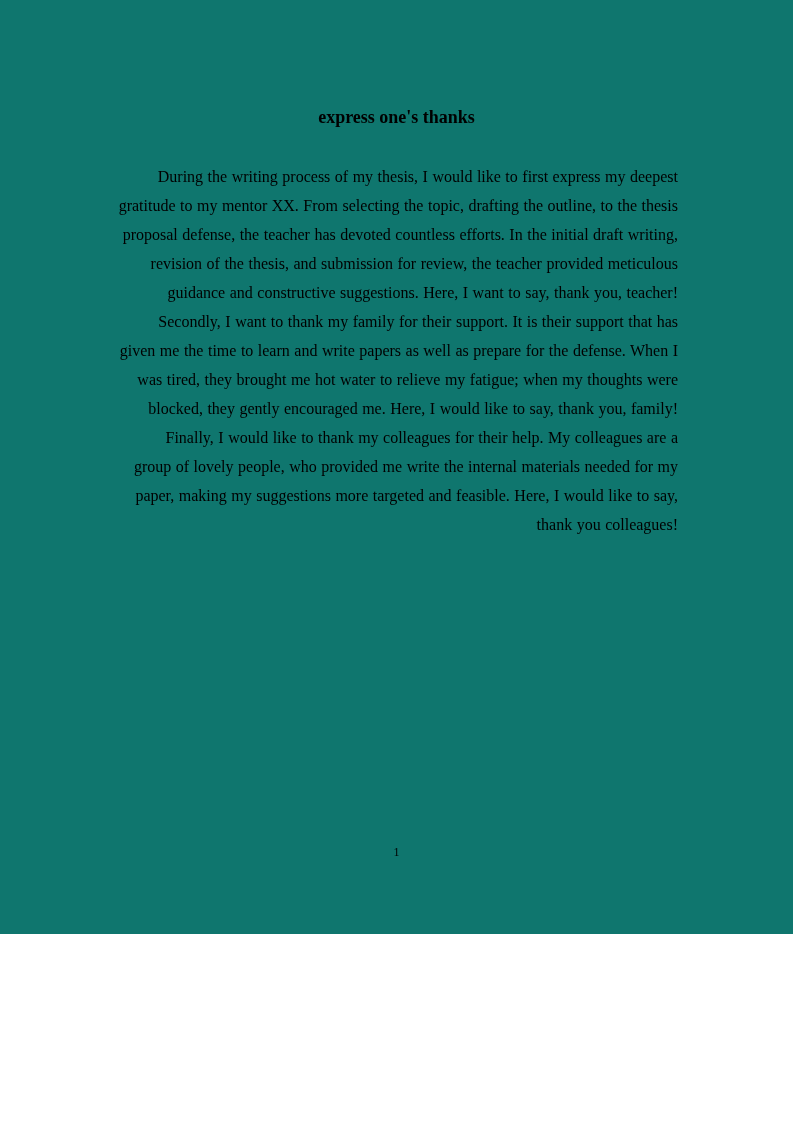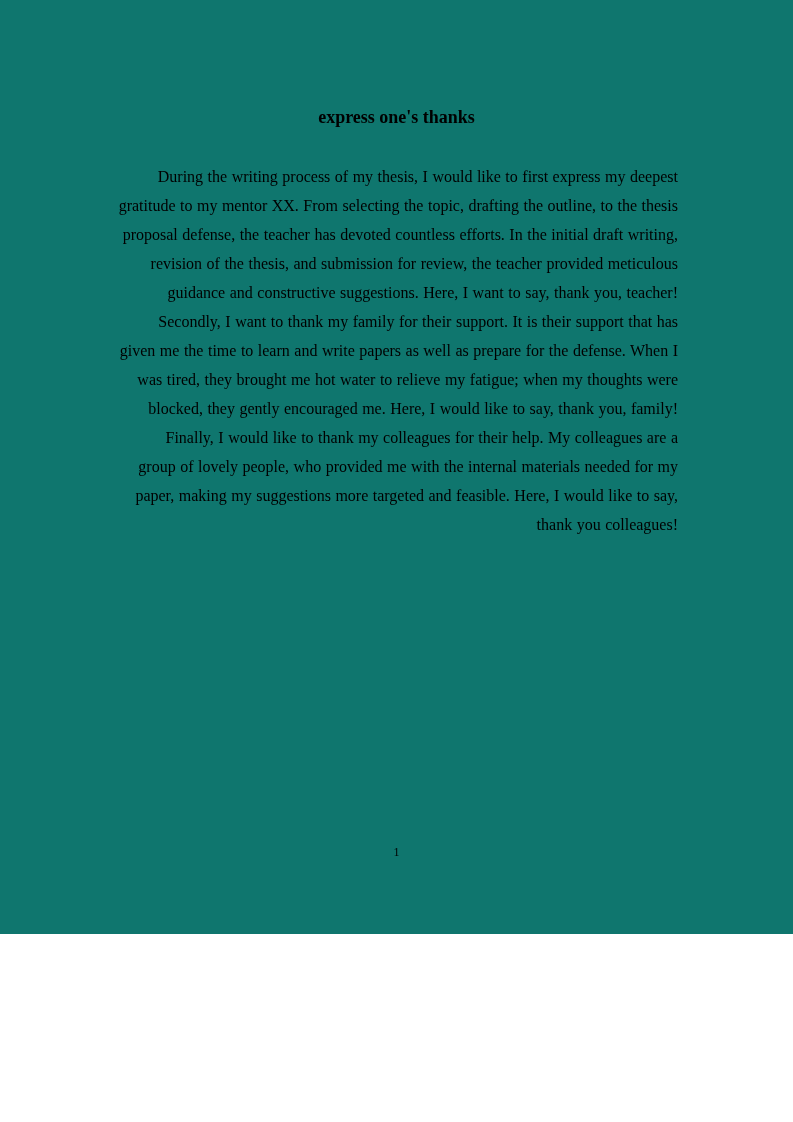--- a/index.html
+++ b/index.html
@@ -49,16 +49,16 @@
   }
 </style>
 </head>
 <body>
 
 <div class="page">
   <div class="content">
     <h1 class="title">express one's thanks</h1>
     <p class="para">During the writing process of my thesis, I would like to first express my deepest gratitude to my mentor XX. From selecting the topic, drafting the outline, to the thesis proposal defense, the teacher has devoted countless efforts. In the initial draft writing, revision of the thesis, and submission for review, the teacher provided meticulous guidance and constructive suggestions. Here, I want to say, thank you, teacher!</p>
     <p class="para">Secondly, I want to thank my family for their support. It is their support that has given me the time to learn and write papers as well as prepare for the defense. When I was tired, they brought me hot water to relieve my fatigue; when my thoughts were blocked, they gently encouraged me. Here, I would like to say, thank you, family!</p>
-    <p class="para">Finally, I would like to thank my colleagues for their help. My colleagues are a group of lovely people, who provided me with the internal materials needed for my paper, making my suggestions more targeted and feasible. Here, I would like to say, thank you colleagues!</p>
+    <p class="para">Finally, I would like to thank my colleagues for their help. My colleagues are a group of lovely people, who provided me write the internal materials needed for my paper, making my suggestions more targeted and feasible. Here, I would like to say, thank you colleagues!</p>
   </div>
   <div class="page-number">1</div>
 </div>
 
 </body></html>

